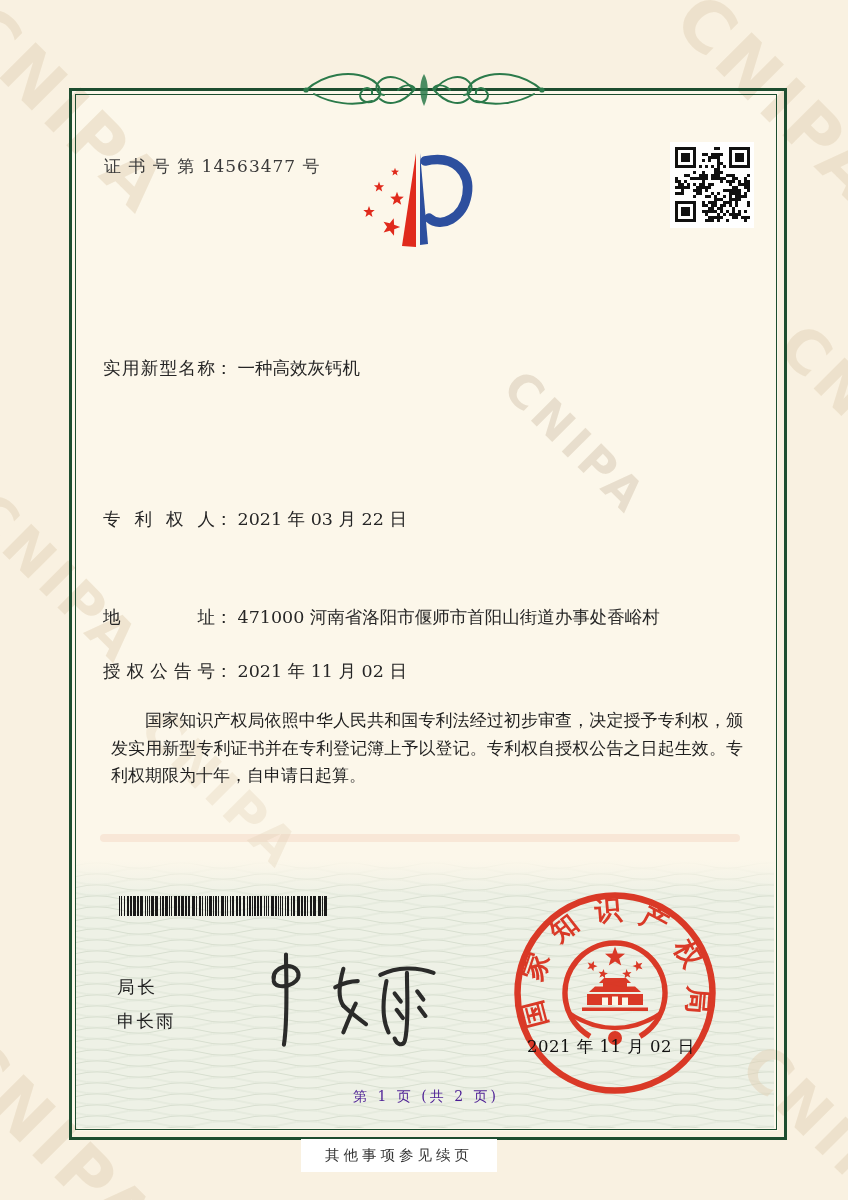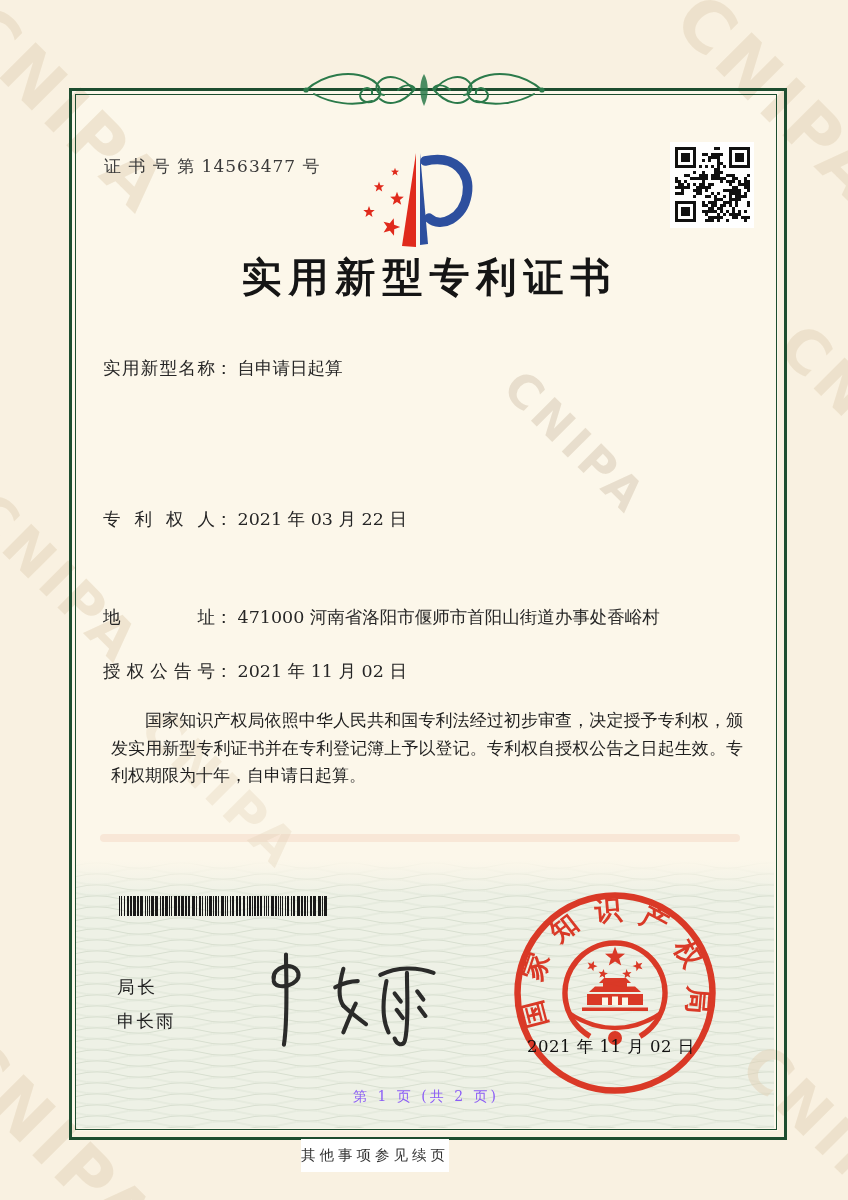--- a/index.html
+++ b/index.html
@@ -47,22 +47,22 @@
   .body-text p{margin:8px;text-indent:2em;}
   
   .barcode{left:119px;top:896px;width:216px;height:20px;z-index:6;font-size:0;}
   .barcode span{display:inline-block;height:100%;background:#191919;vertical-align:top;}
   .sig-title{left:117px;top:975px;font-size:17.5px;letter-spacing:3px;color:#222;z-index:6;}
   .sig-name{left:117px;top:1009px;font-size:17.5px;letter-spacing:2px;color:#222;z-index:6;}
   .signature{left:245px;top:945px;z-index:6;}
   .seal{left:510px;top:888px;z-index:7;}
   .seal-date{left:527px;top:1036px;width:170px;font-size:16.5px;color:#111;letter-spacing:.5px;z-index:8;}
   .page-info{left:73px;top:1088px;width:706px;text-align:center;font-size:14px;
-             letter-spacing:3px;color:#8b5cf6;z-index:5;}
-  .cont-box{left:301px;top:1139px;width:148px;height:33px;background:#ffffff;z-index:5;
+             letter-spacing:3px;color:#4c1d95;z-index:5;}
+  .cont-box{left:301px;top:1139px;width:196px;height:33px;background:#ffffff;z-index:5;
             text-align:center;line-height:33px;font-size:14.5px;letter-spacing:4px;color:#333;}
 </style>
 </head>
 <body>
 
 <div id="canvas">
 
   <div class="abs inner-bg"></div>
 
   <svg class="abs band" width="698" height="268" viewBox="0 0 698 268" xmlns="http://www.w3.org/2000/svg">
@@ -414,24 +414,23 @@
         <rect x="18" y="72" width="3" height="3"></rect>
         <rect x="30" y="72" width="3" height="3"></rect>
         <rect x="33" y="72" width="3" height="3"></rect>
         <rect x="36" y="72" width="3" height="3"></rect>
         <rect x="42" y="72" width="3" height="3"></rect>
         <rect x="51" y="72" width="3" height="3"></rect>
         <rect x="69" y="72" width="3" height="3"></rect>
       </svg>
   </div>
 
-  <div class="abs title">实用新型专利证书</div>
 
   <div class="frow r1">
-    <span class="flabel">实用新型名称</span><span class="fcolon">：</span><span class="fvalue">自申请日起算</span>
+    <span class="flabel">实用新型名称</span><span class="fcolon">：</span><span class="fvalue">一种高效灰钙机</span>
   </div>
   <div class="frow r4">
     <span class="flabel">专利权人</span><span class="fcolon">：</span><span class="fvalue">2021 年 03 月 22 日</span>
   </div>
   <div class="frow r6">
     <span class="flabel">地址</span><span class="fcolon">：</span><span class="fvalue">471000 河南省洛阳市偃师市首阳山街道办事处香峪村</span>
   </div>
   <div class="frow r7">
     <span class="flabel">授权公告号</span><span class="fcolon">：</span><span class="fvalue">2021 年 11 月 02 日</span>
   </div>

